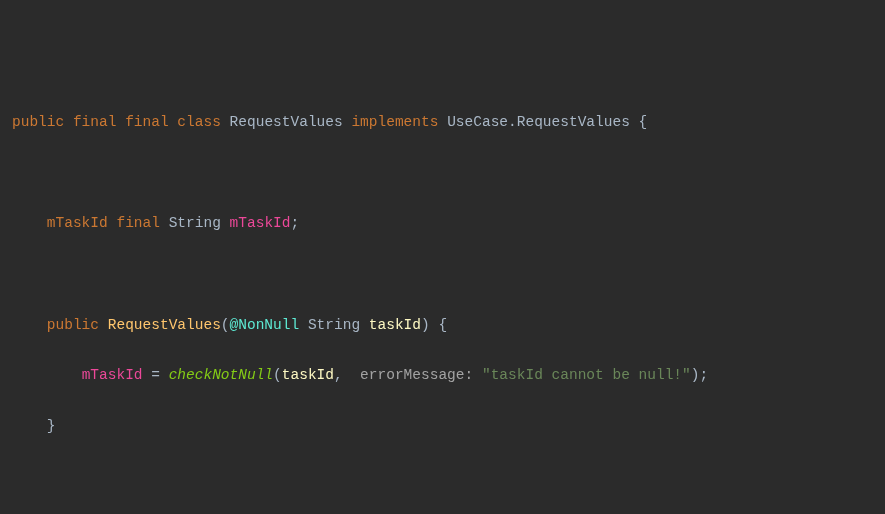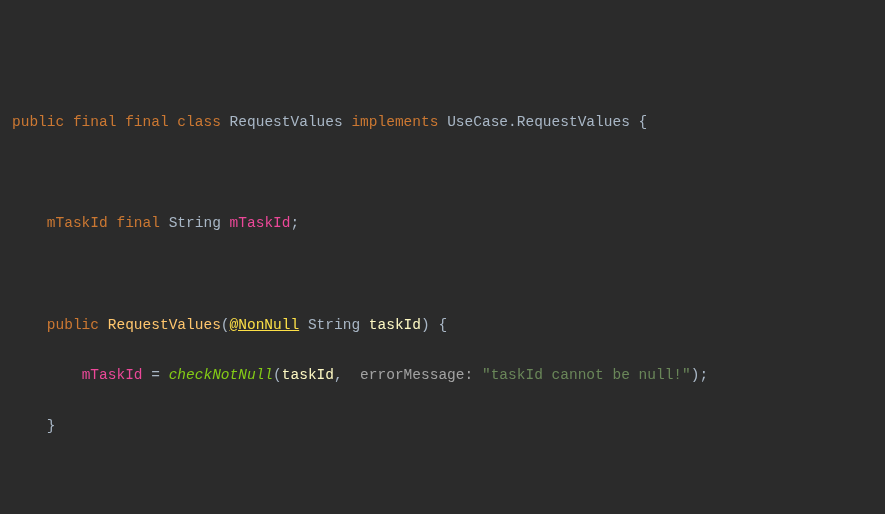--- a/index.html
+++ b/index.html
@@ -14,21 +14,21 @@
     overflow: hidden;
     width: 885px;
     height: 514px;
     position: relative;
   }
   .line { display: block; }
   .kw { color: #cc7832; }
   .cls { color: #a9b7c6; }
   .mtd { color: #ffc66d; }
   .fld { color: #ec4899; }
-  .ann { color: #fde047; text-decoration: underline; }
+  .ann { color: #5eead4; }
   .str { color: #6a8759; }
   .hint { color: #a3a3a3; }
   .punct { color: #a9b7c6; }
   .param { color: #fef9c3; }
   .static-call { font-style: italic; color: #84cc16; }
 </style>
 </head>
 <body>
 
 

